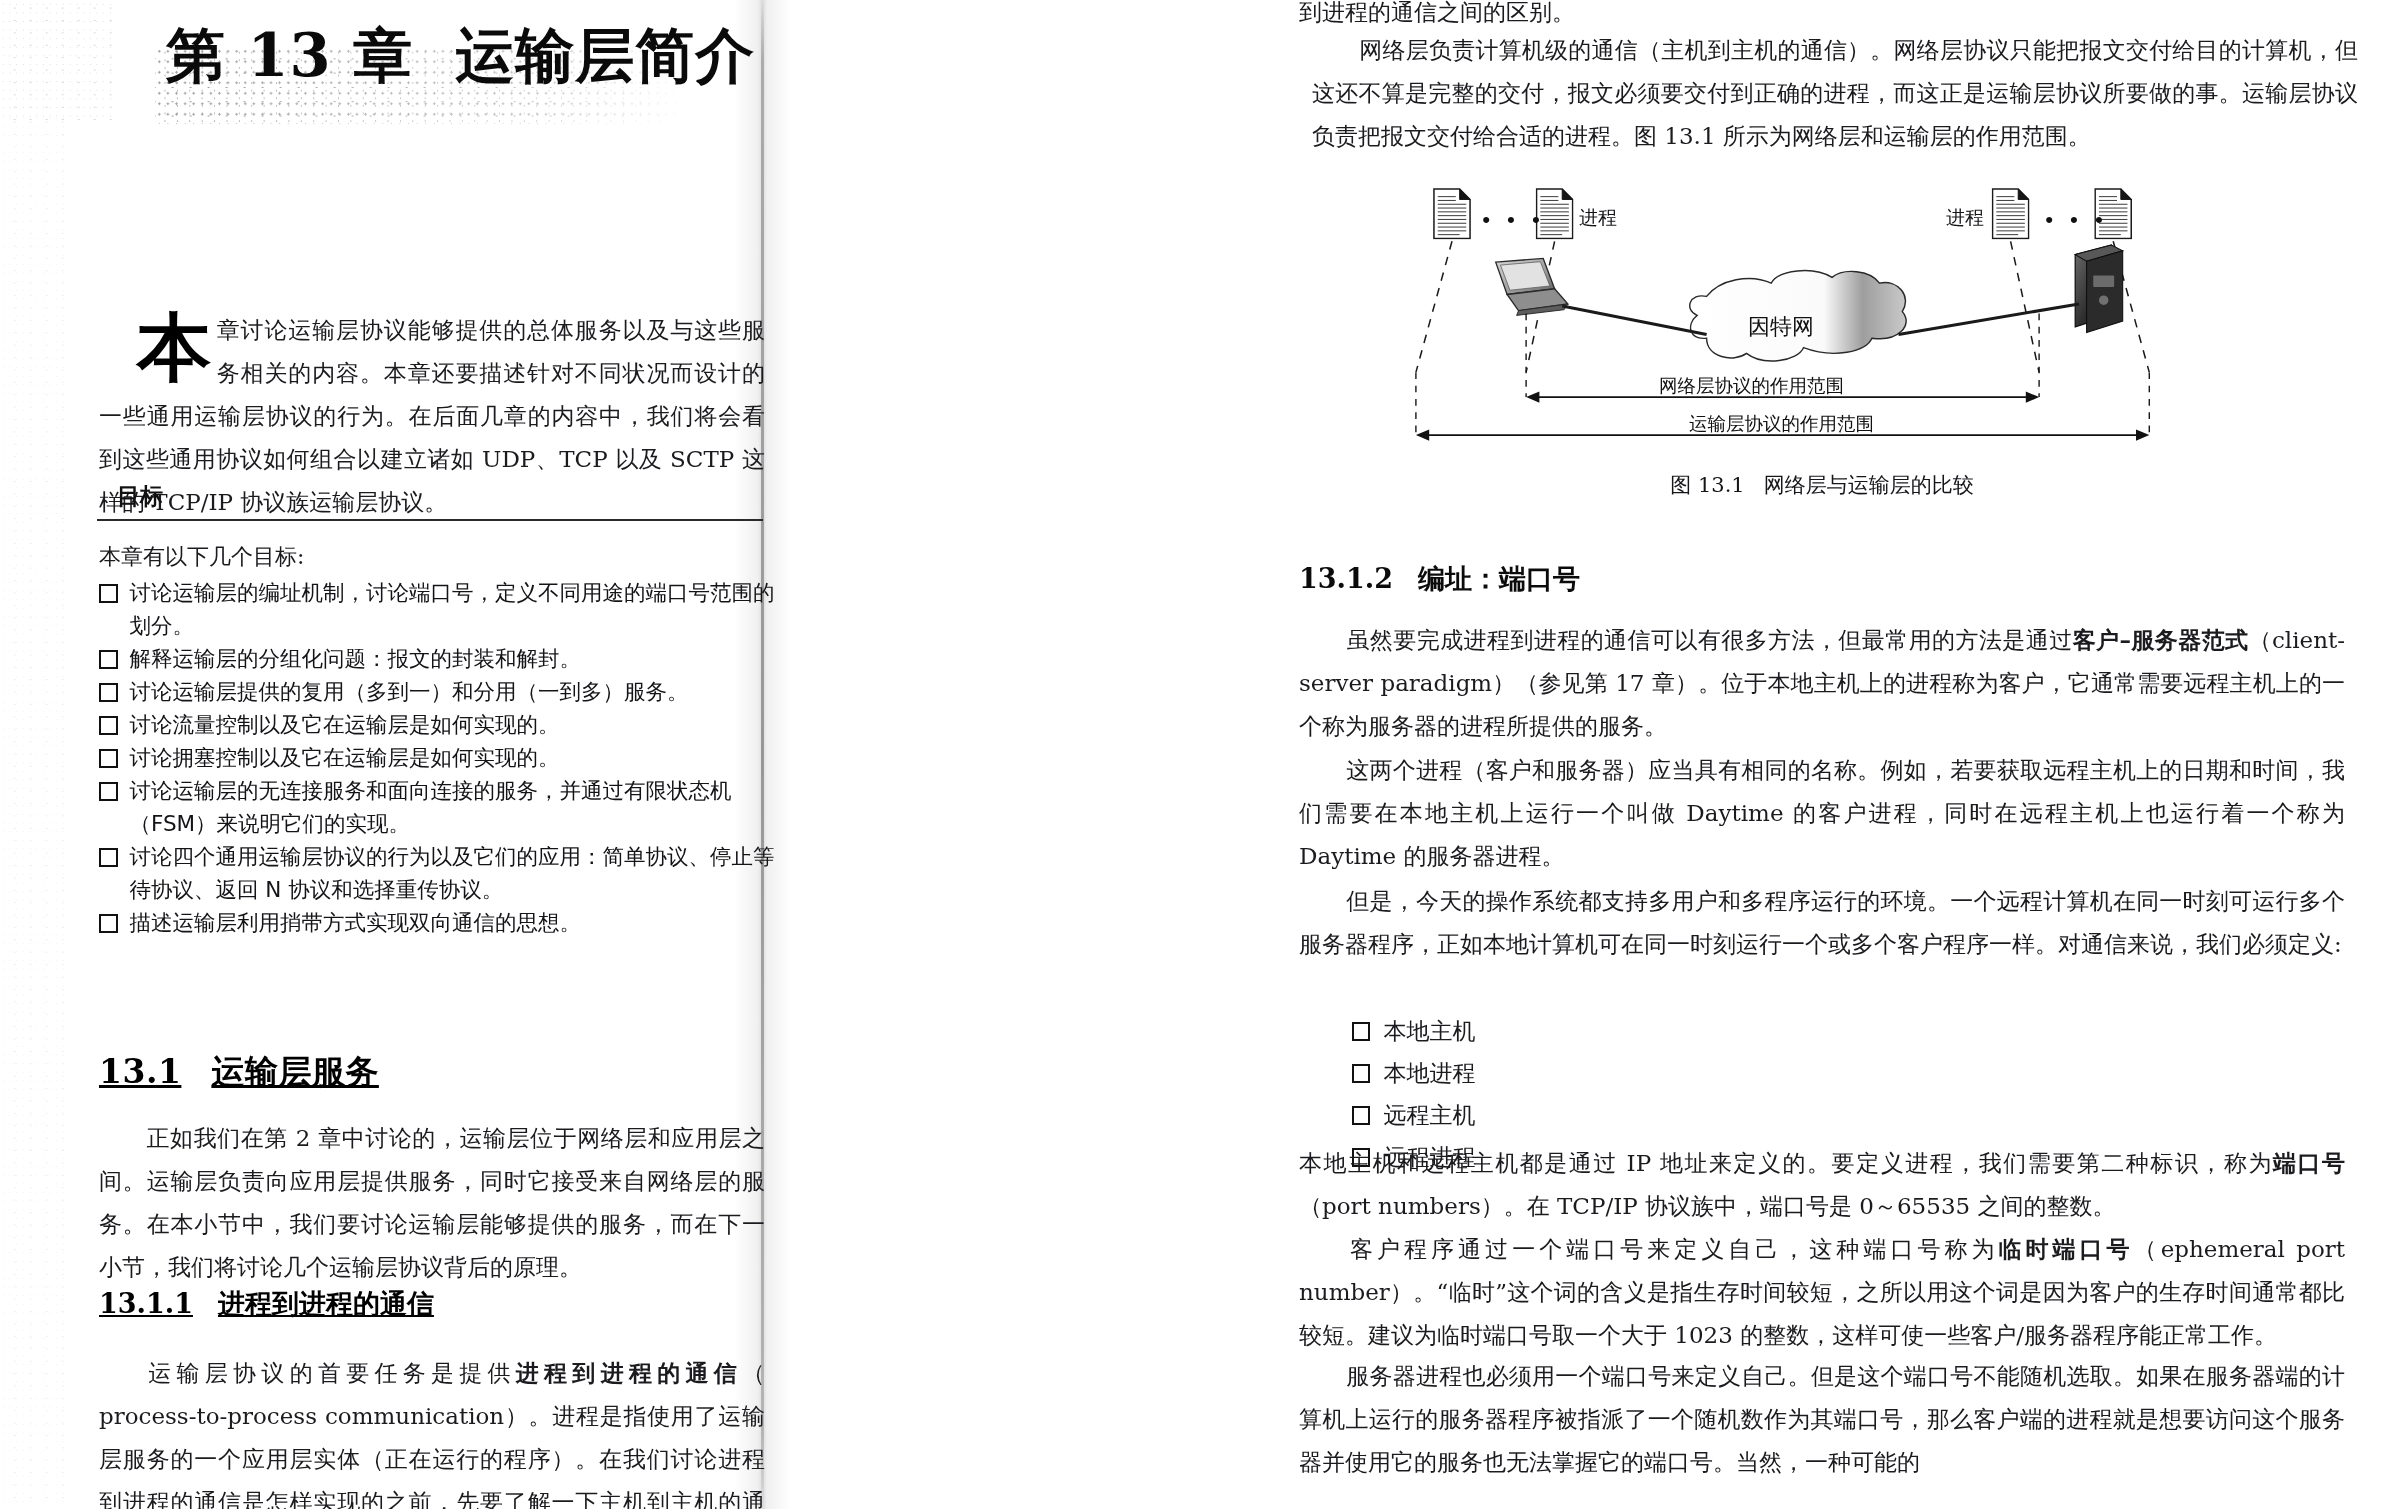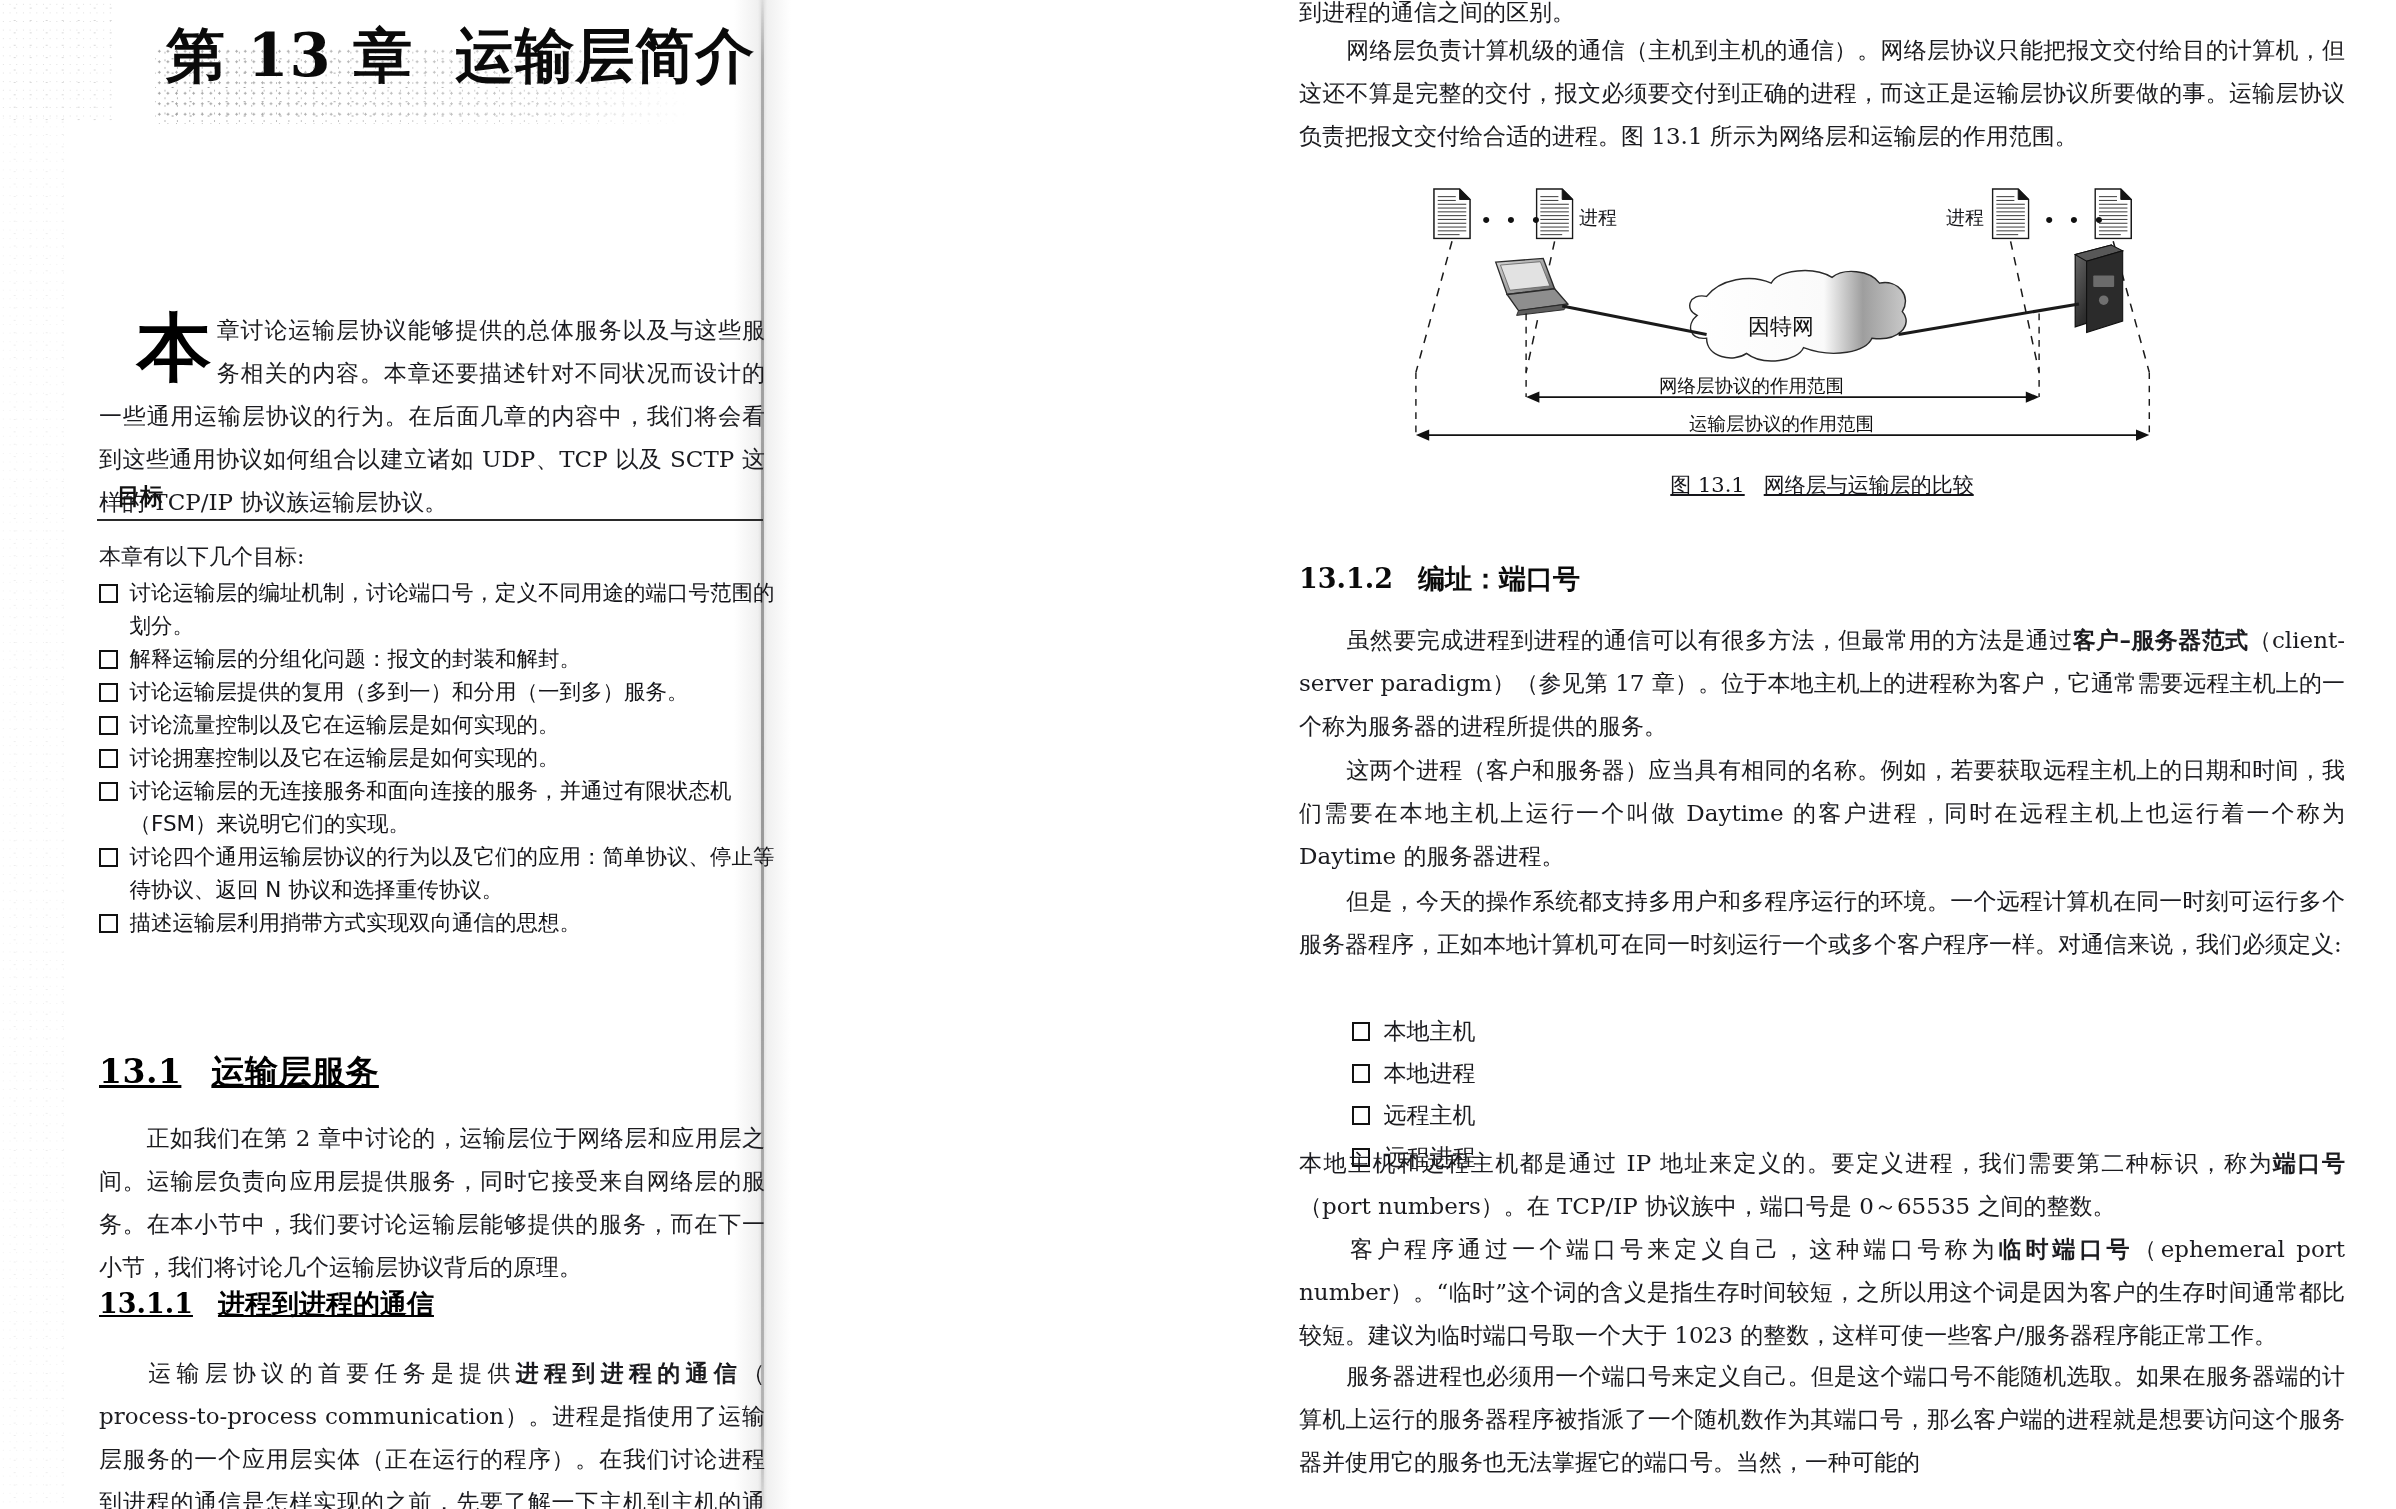--- a/index.html
+++ b/index.html
@@ -170,21 +170,21 @@
   }
   .p .ind { display: inline-block; width: 47px; }
   .p b { font-weight: 700; }
   .p .en { font-family: "DejaVu Serif", "Liberation Serif", serif; }
 
   .pl1 { left: 38px; top: 1117px; width: 666px; }
   .pl2 { left: 38px; top: 1351px; width: 666px; }
   .pl2 .spread { letter-spacing: 3px; margin-top: 28px; }
 
   .pr0 { left: 0px; top: -9.5px; width: 1046px; }
-  .pr1 { left: 0px; top: 28.5px; width: 1046px; }
+  .pr1 { left: 13px; top: 28.5px; width: 1046px; }
   .pr2 { left: 0px; top: 618px; width: 1046px; }
   .pr3 { left: 0px; top: 749px; width: 1046px; }
   .pr4 { left: 0px; top: 880px; width: 1046px; }
   .pr5 { left: 0px; top: 1141px; width: 1046px; }
   .pr6 { left: 0px; top: 1227px; width: 1046px; }
   .pr7 { left: 0px; top: 1355px; width: 1046px; }
 
   
   .r-list { position: absolute; left: 53px; top: 1010px; }
   .r-item {
@@ -195,21 +195,21 @@
     flex: 0 0 auto;
     width: 14.3px; height: 14.3px;
     border: 2.3px solid #111;
     margin: 12.4px 13.3px 0 0;
   }
 
   
   .figure { position: absolute; left: 105px; top: 171px; width: 837px; height: 285px; }
   .fig-caption {
     position: absolute; left: 0; top: 471px; width: 1046px;
-    text-align: center; font-size: 21px; color: #15151a; text-decoration: underline;
+    text-align: center; font-size: 21px; color: #15151a;
   }
   .fig-caption .sp { display:inline-block; width: 19px; }
   .node-label {
     position: absolute; font-size: 19px; color: #141418; white-space: nowrap;
   }
   .dots { position: absolute; font-size: 21px; letter-spacing: 2.9px; color: #111; }
   .range-label {
     position: absolute; font-size: 18.5px; color: #111; white-space: nowrap;
   }
   .cloud-label {

